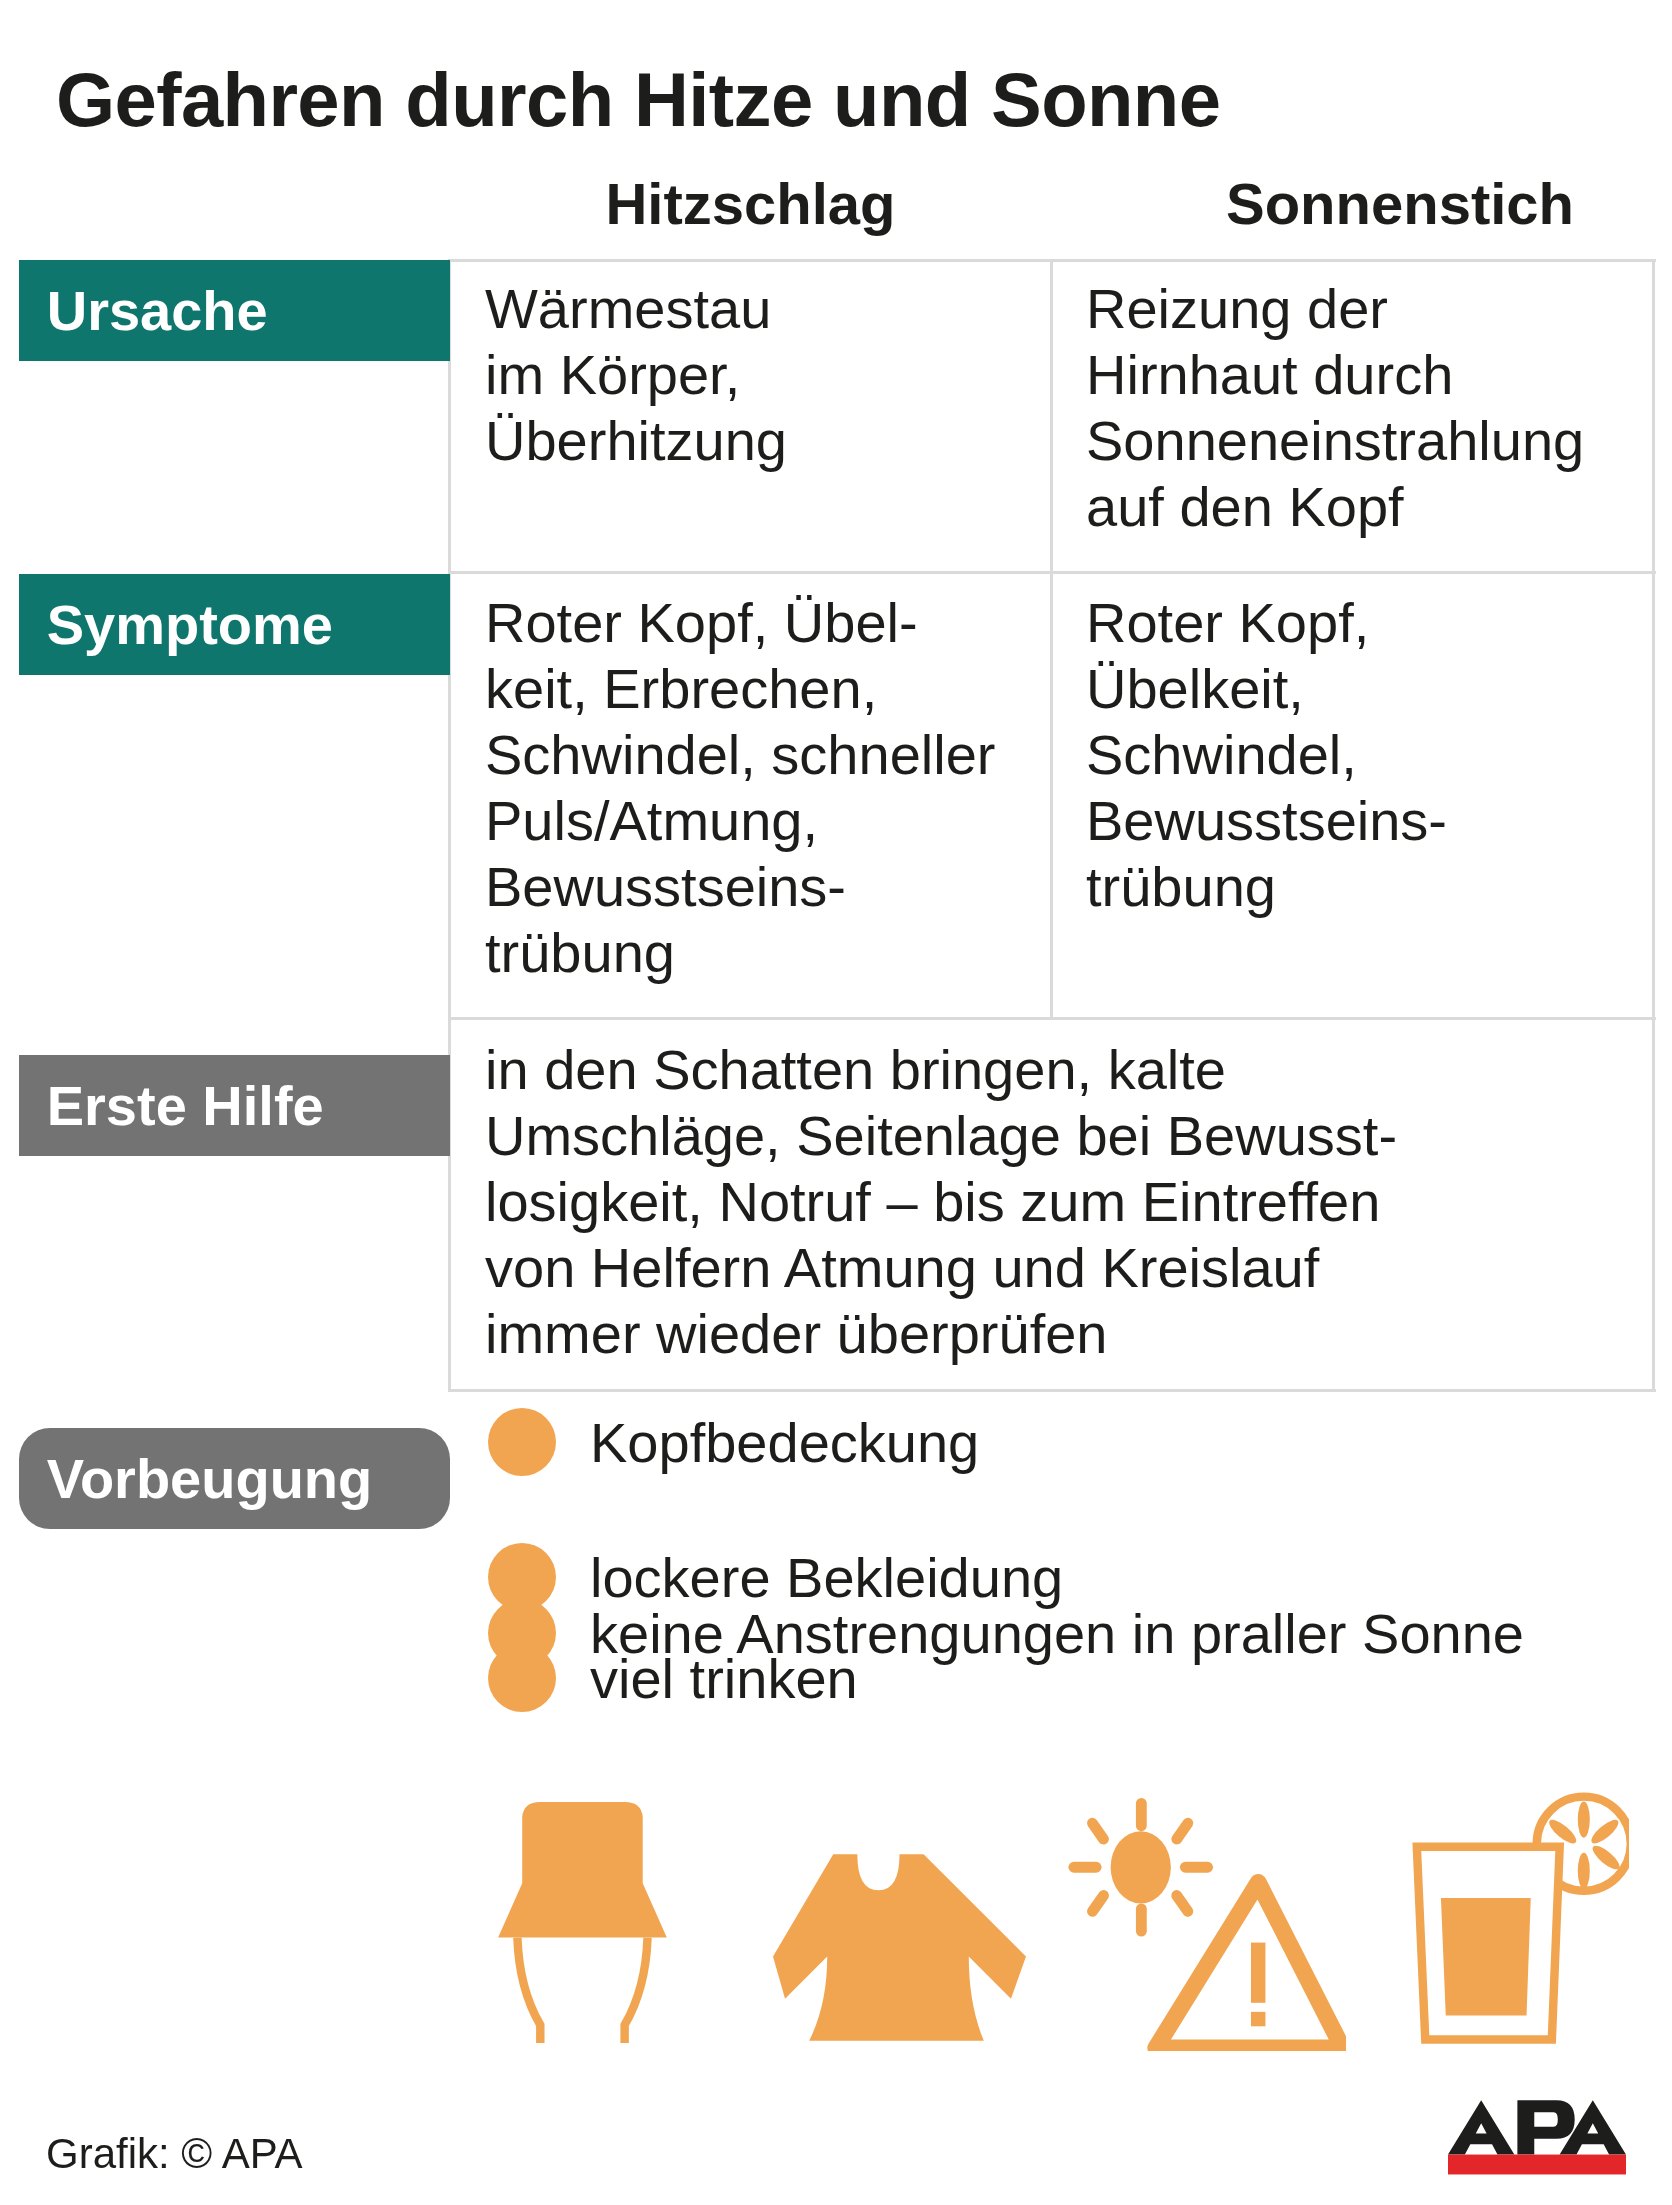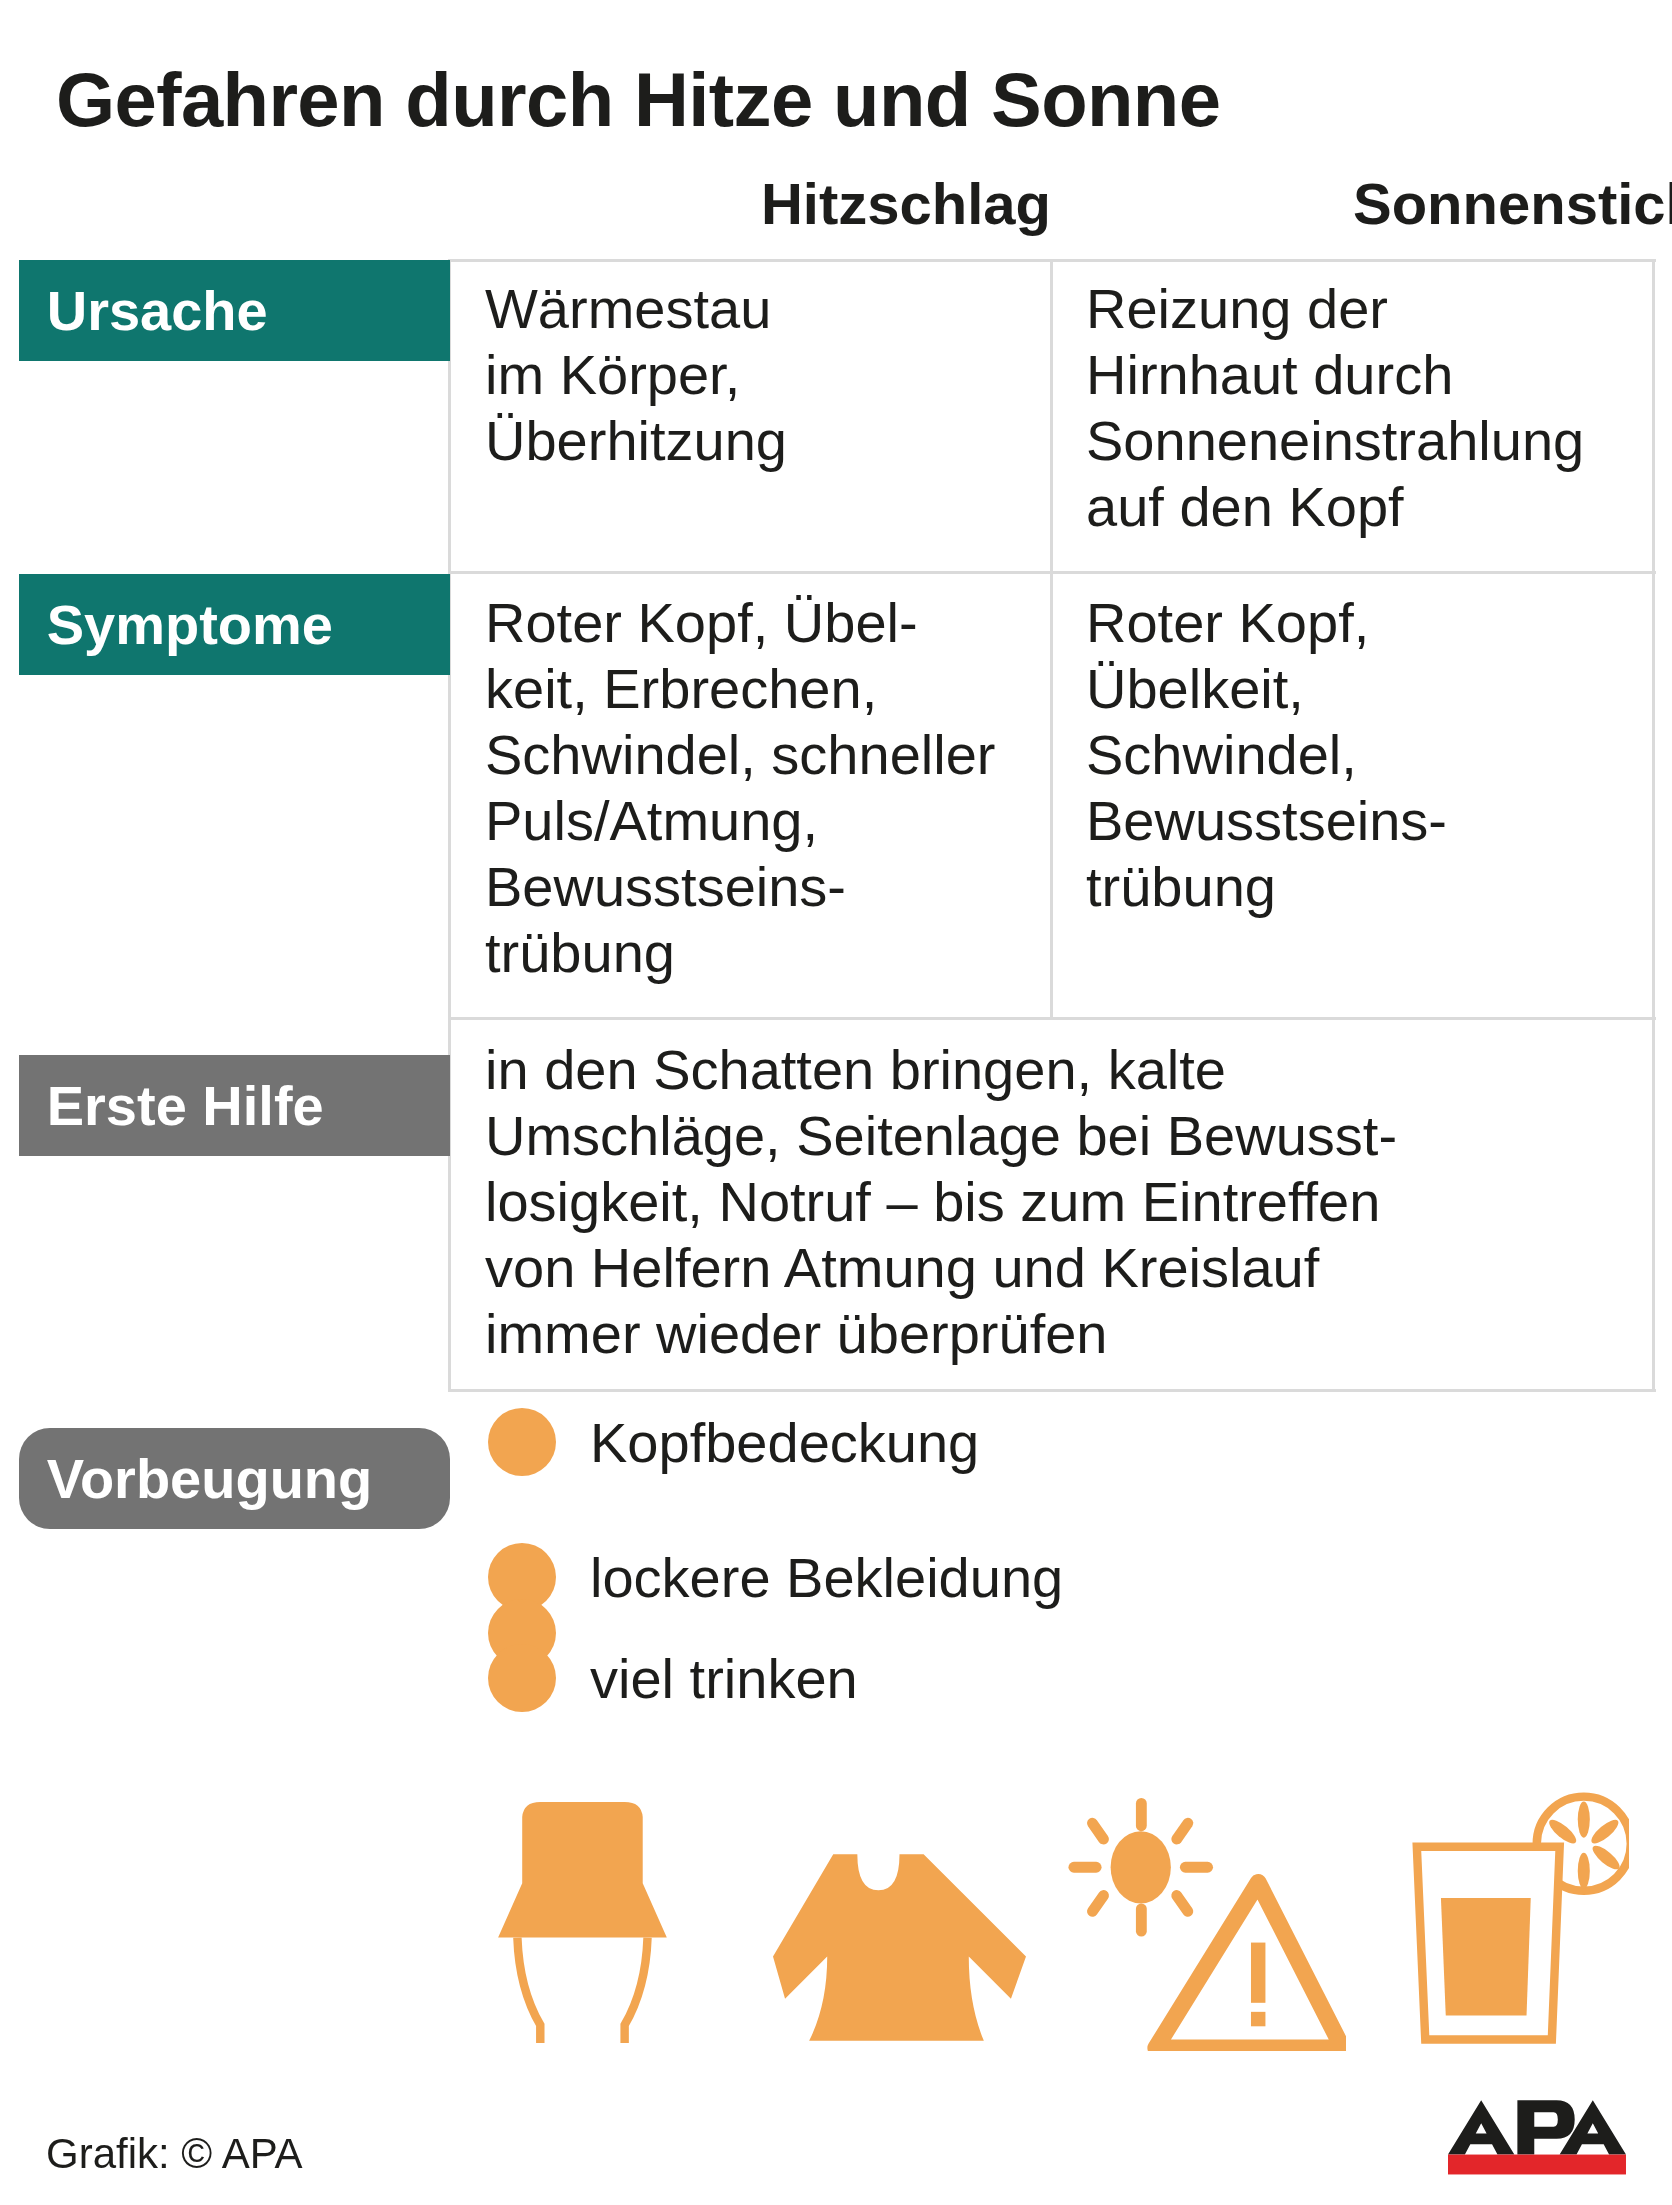--- a/index.html
+++ b/index.html
@@ -1,20 +1,20 @@
 <!DOCTYPE html>
 <html style="font-size:9.7px"><head>
 <meta charset="utf-8">
 <style>
   html, body { margin:0; padding:0; background:#ffffff; }
   body { width:1673px; height:2205px; position:relative; overflow:hidden;
          font-family:"Liberation Sans", sans-serif; color:#1d1d1b; }
   .abs { position:absolute; }
   .title { left:46px; top:56px; font-size:76px; font-weight:bold; letter-spacing:-0.6px; white-space:nowrap;margin-left:10px; }
-  .colhead { top:170px; font-size:58px; font-weight:bold; white-space:nowrap; text-align:right; }
+  .colhead { top:170px; font-size:58px; font-weight:bold; white-space:nowrap; text-align:center; }
   .label { left:18.7px; width:431px; height:101px; color:#fff; font-weight:bold; font-size:56px;
            box-sizing:border-box; padding-left:28px; line-height:101px; white-space:nowrap; }
   .red { background:#0f766e; }
   .orange { background:#737373;margin-top:36px; }
   .grid-h { background:#dadada; height:3px; }
   .grid-v { background:#dadada; width:3px; }
   .cell { font-size:56px; line-height:66px; white-space:pre-line; }
   .bullet-row { left:488px; height:72px; display:flex; align-items:center; }
   .dot { width:68px; height:68px; border-radius:50%; background:#f2a550; margin-right:34px; flex:none; }
   .bullet-text { font-size:56px; white-space:nowrap; }
@@ -71,20 +71,21 @@
 <div class="abs bullet-row" style="top:1406px;">
   <span class="dot"></span>
   <span class="bullet-text">Kopfbedeckung</span>
 </div>
 <div class="abs bullet-row" style="top:1541px;">
   <span class="dot"></span>
   <span class="bullet-text">lockere Bekleidung</span>
 </div>
 <div class="abs bullet-row" style="top:1597px;">
   <span class="dot"></span>
+  <span class="bullet-text">keine Anstrengungen in praller Sonne</span>
 </div>
 <div class="abs bullet-row" style="top:1642px;">
   <span class="dot"></span>
   <span class="bullet-text">viel trinken</span>
 </div>
 
 <div class="abs" style="left:492px;top:1802px;">
   <svg width="199" height="241" viewBox="0 0 330 400">
     <path d="M50 25 Q52 0 80 0 L220 0 Q248 0 250 25 L250 135 L290 225 L10 225 L50 135 Z" fill="#f2a550"></path>
     <path d="M42 225 Q45 310 80 370 L80 400 M258 225 Q255 310 220 370 L220 400" stroke="#f2a550" stroke-width="14" fill="none"></path>

